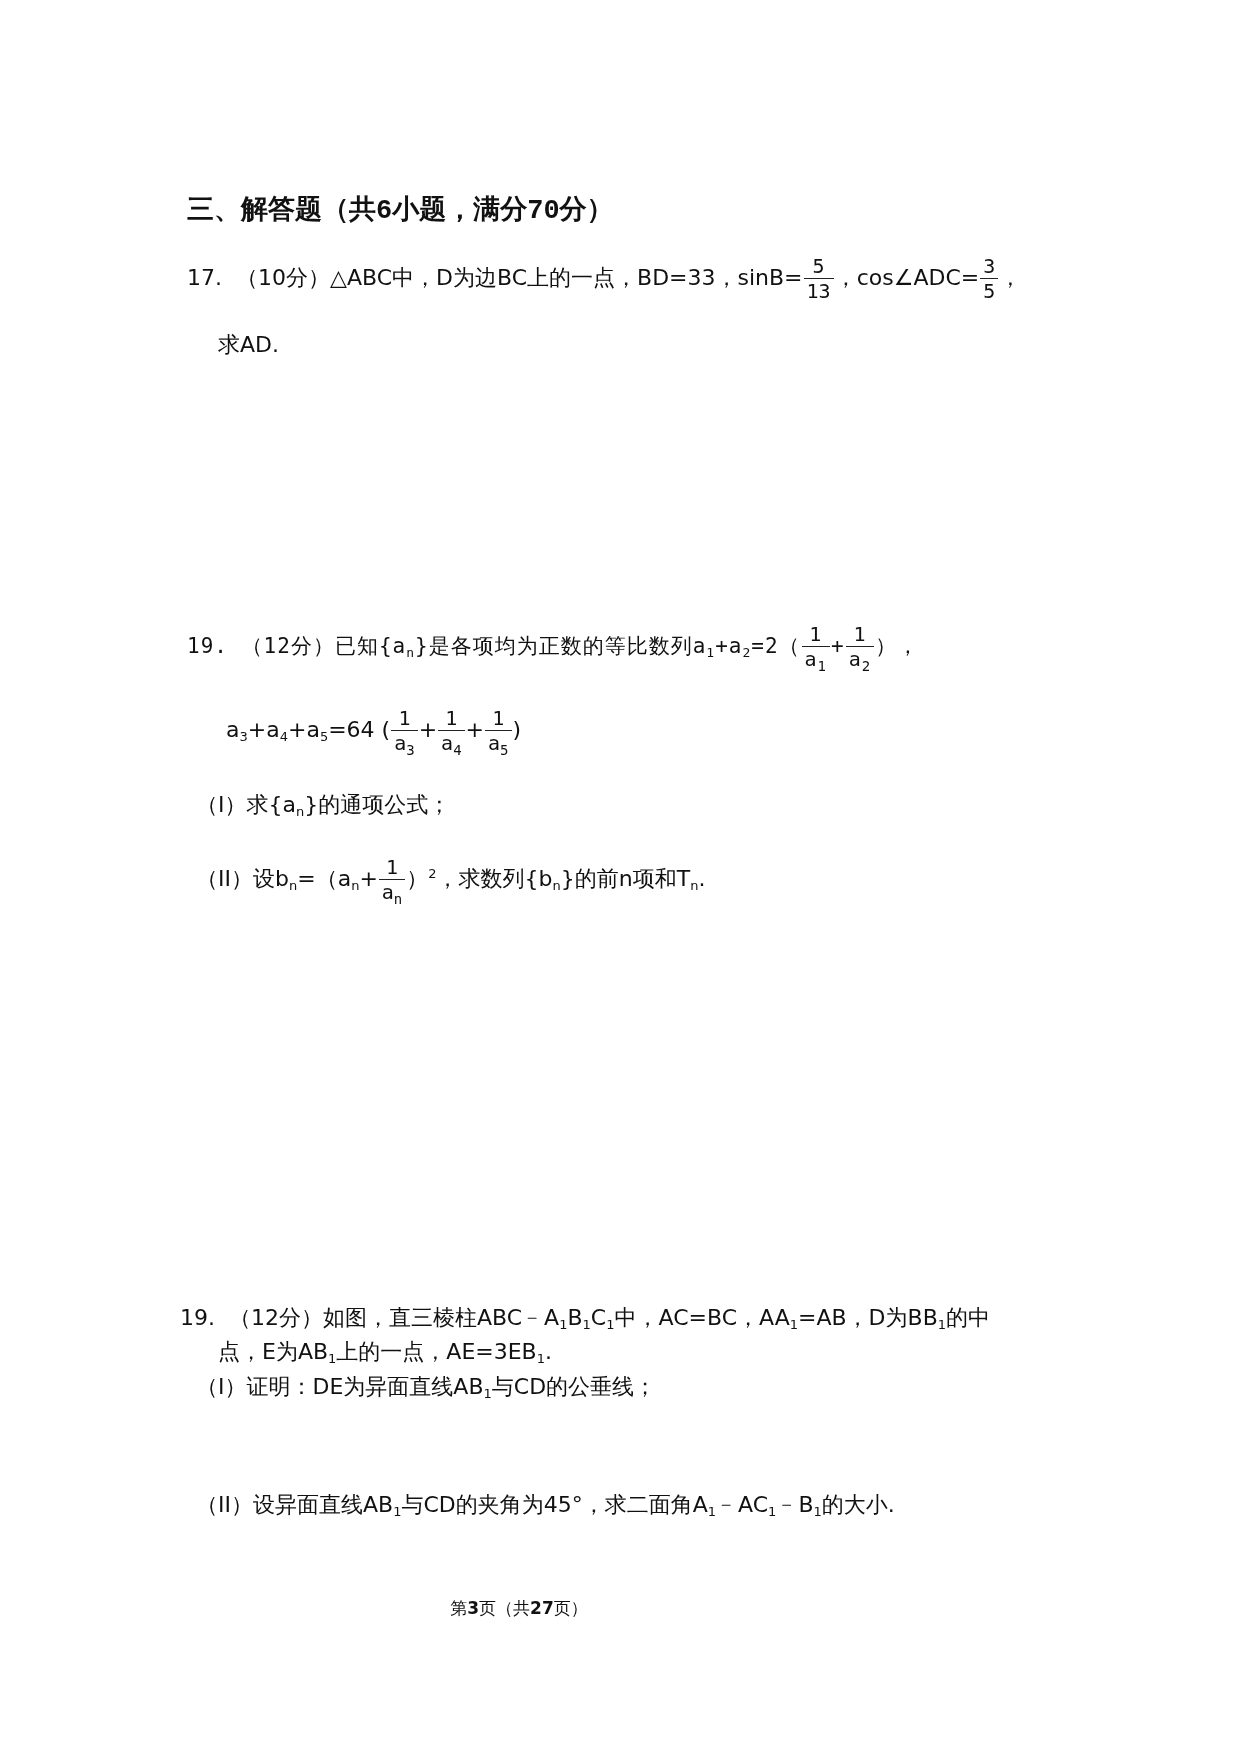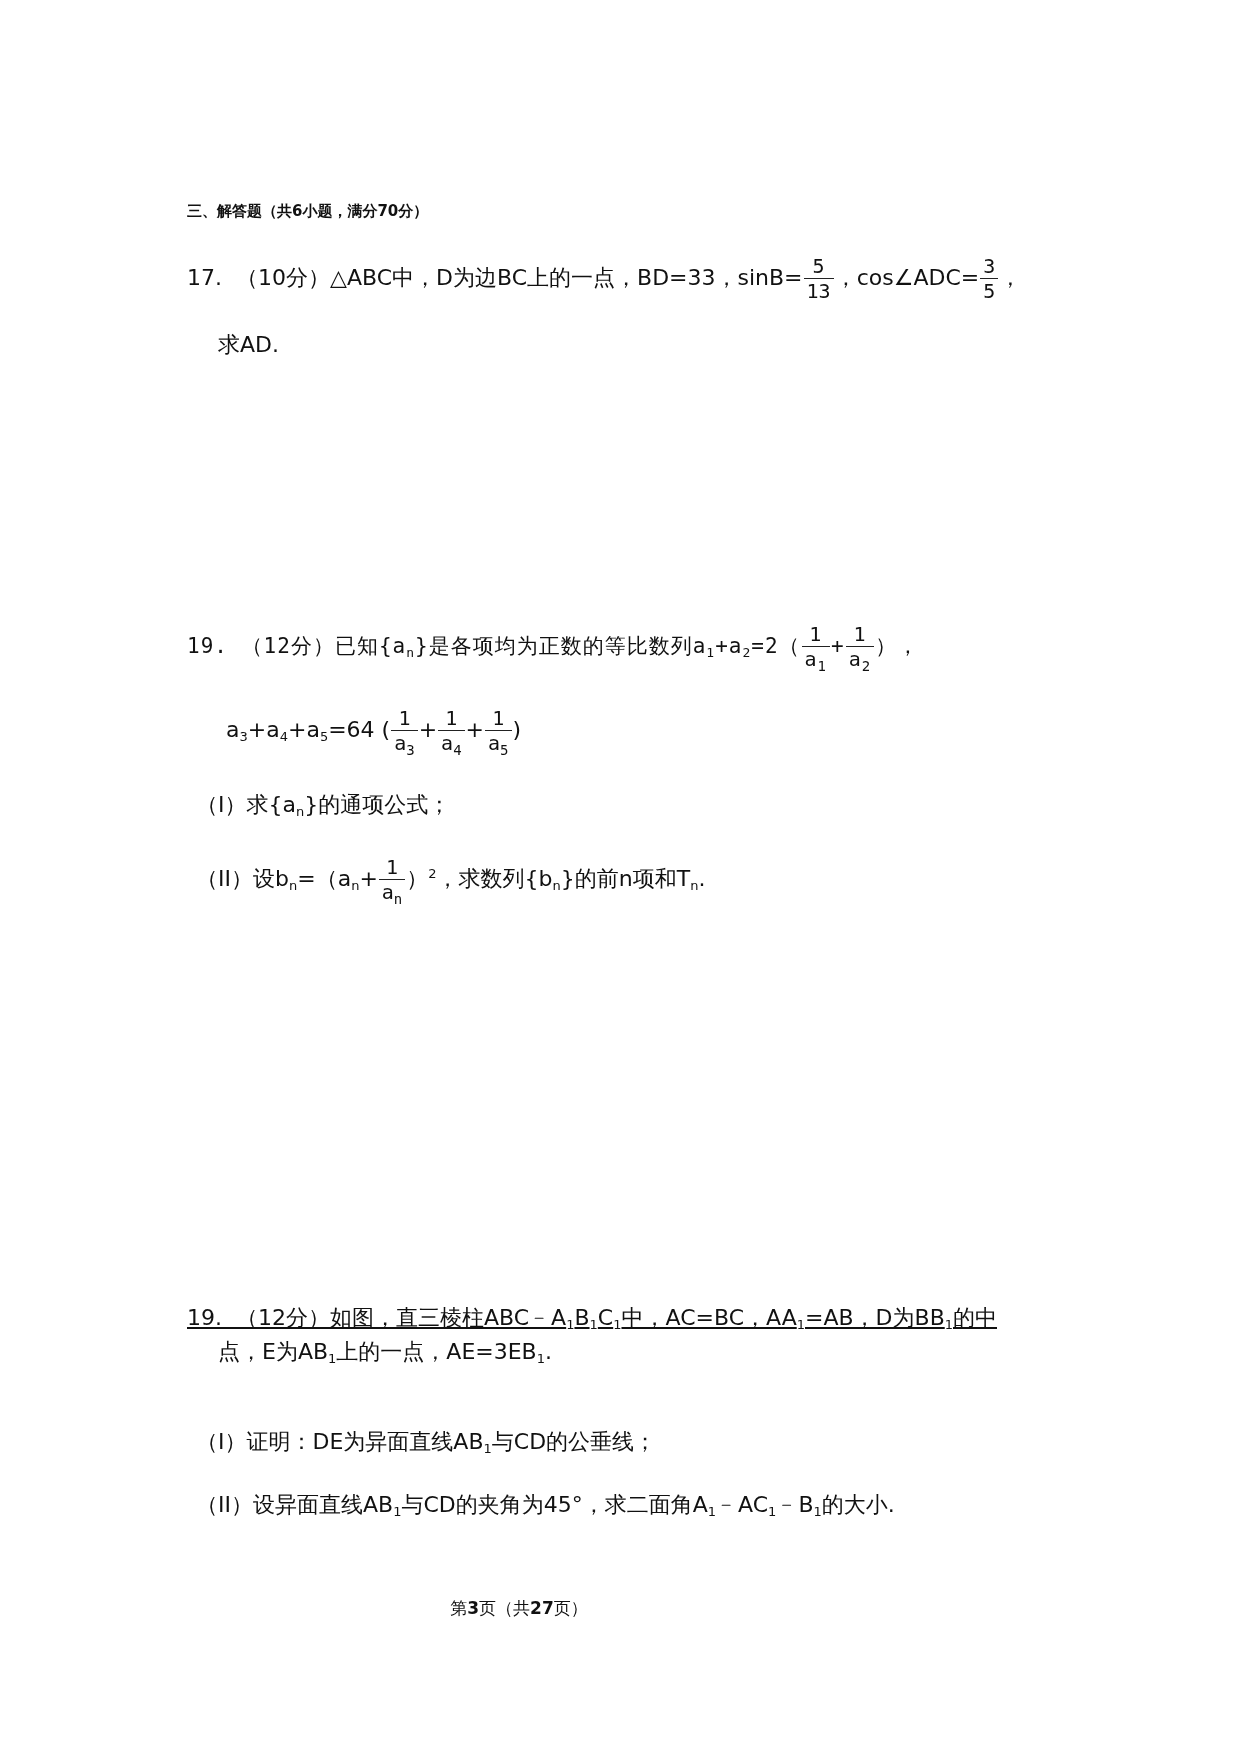--- a/index.html
+++ b/index.html
@@ -1,19 +1,19 @@
 <!DOCTYPE html>
 <html><head>
 <meta charset="utf-8">
 <style>
   html, body { margin:0; padding:0; background:#ffffff; }
   body { width:1241px; height:1754px; position:relative; overflow:hidden;
          font-family:"DejaVu Sans", "Liberation Sans", sans-serif; color:#111; }
   .line { position:absolute; white-space:nowrap; font-size:22px; line-height:30px; }
-  .title { font-weight:bold; font-size:15px; }
+  .title { font-weight:bold; font-size:27px;font-family:Liberation Mono, monospace; }
   sub { font-size:13px; vertical-align:-4px; line-height:0; }
   sup { font-size:13px; vertical-align:8px; line-height:0; }
   .frac { display:inline-block; vertical-align:middle; text-align:center;
           font-family:"DejaVu Sans Mono", "Liberation Mono", monospace; font-size:20px; line-height:24px; margin:0 1px; }
   .frac .num { display:block; border-bottom:1.5px solid #222; padding:0 3px; }
   .frac .den { display:block; padding:0 3px; }
   .frac sub { font-size:14px; vertical-align:-5px; }
   .mono { font-family:"DejaVu Sans Mono", "Liberation Mono", monospace; letter-spacing:1px; }
   .footer { position:absolute; left:0; width:1038px; top:1597px; text-align:center; font-size:17px; }
   .footer b { font-weight:bold; }
@@ -37,29 +37,29 @@
 </div>
 
 <div class="line" style="left:196px; top:790px;">
   <span>（I）</span><span>求{a</span><sub>n</sub><span>}的通项公式；</span>
 </div>
 
 <div class="line" style="left:196px; top:855px;">
   <span>（II）</span><span>设b</span><sub>n</sub><span>=（a</span><sub>n</sub><span>+</span><span class="frac"><span class="num">1</span><span class="den"><span>a</span><sub>n</sub></span></span><span>）</span><sup>2</sup><span>，求数列{b</span><sub>n</sub><span>}的前n项和T</span><sub>n</sub><span>.</span>
 </div>
 
-<div class="line" style="left:187px; top:1303px;text-decoration:underline;">
+<div class="line" style="left:180px; top:1303px;">
   <span>19.</span>&nbsp;&nbsp;<span>（12分）</span><span>如图，直三棱柱ABC﹣A</span><sub>1</sub><span>B</span><sub>1</sub><span>C</span><sub>1</sub><span>中，AC=BC，AA</span><sub>1</sub><span>=AB，D为BB</span><sub>1</sub><span>的中</span>
 </div>
 
 <div class="line" style="left:218px; top:1337px;">
   <span>点，E为AB</span><sub>1</sub><span>上的一点，AE=3EB</span><sub>1</sub><span>.</span>
 </div>
 
-<div class="line" style="left:196px; top:1427px;">
+<div class="line" style="left:196px; top:1372px;">
   <span>（I）</span><span>证明：DE为异面直线AB</span><sub>1</sub><span>与CD的公垂线；</span>
 </div>
 
 <div class="line" style="left:196px; top:1490px;">
   <span>（II）</span><span>设异面直线AB</span><sub>1</sub><span>与CD的夹角为45°，求二面角A</span><sub>1</sub><span>﹣AC</span><sub>1</sub><span>﹣B</span><sub>1</sub><span>的大小.</span>
 </div>
 
 <div class="footer">
   <span>第</span><b>3</b><span>页（共</span><b>27</b><span>页）</span>
 </div>

